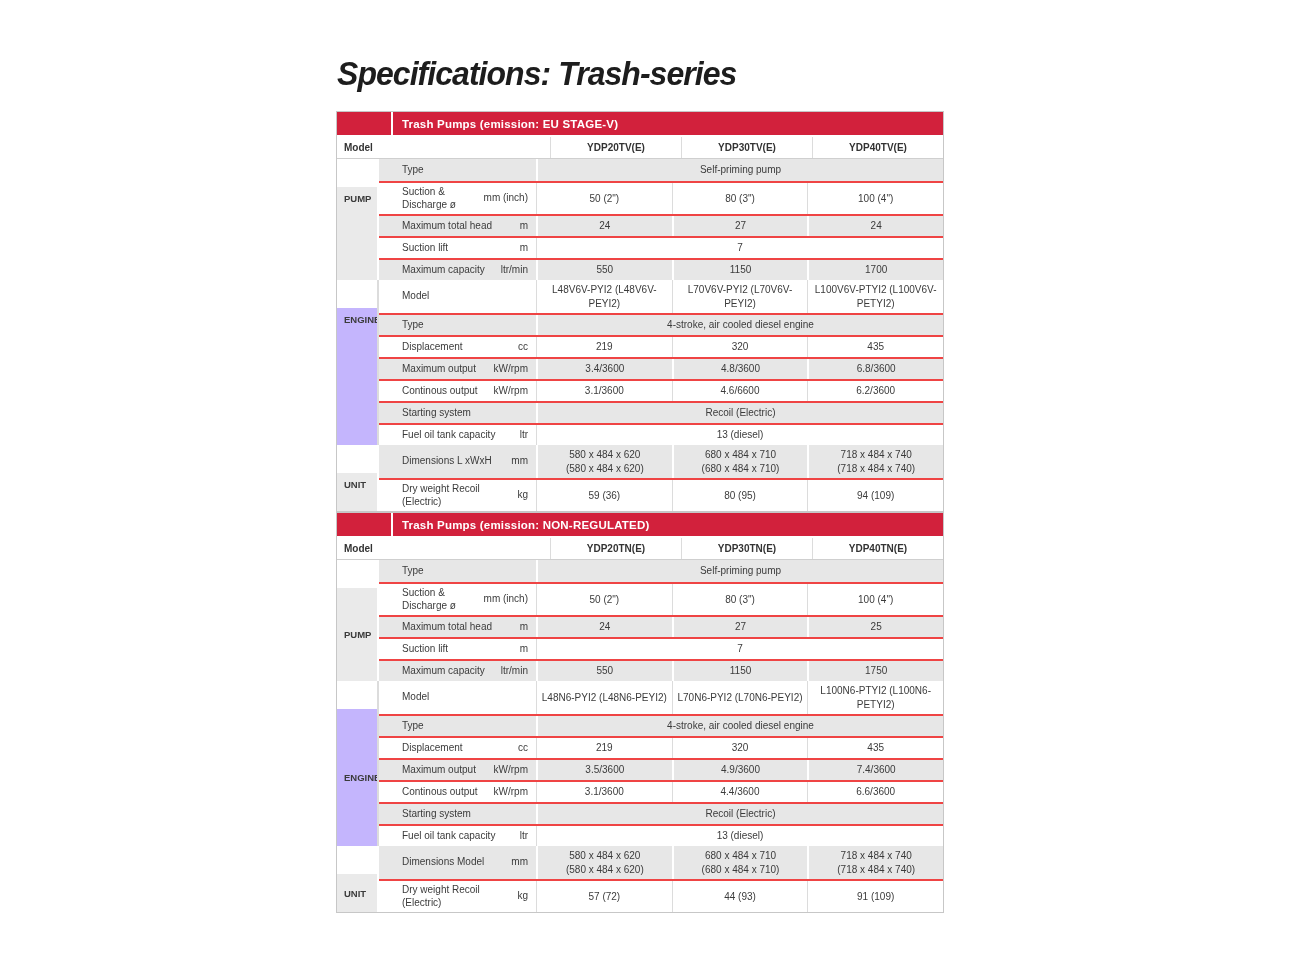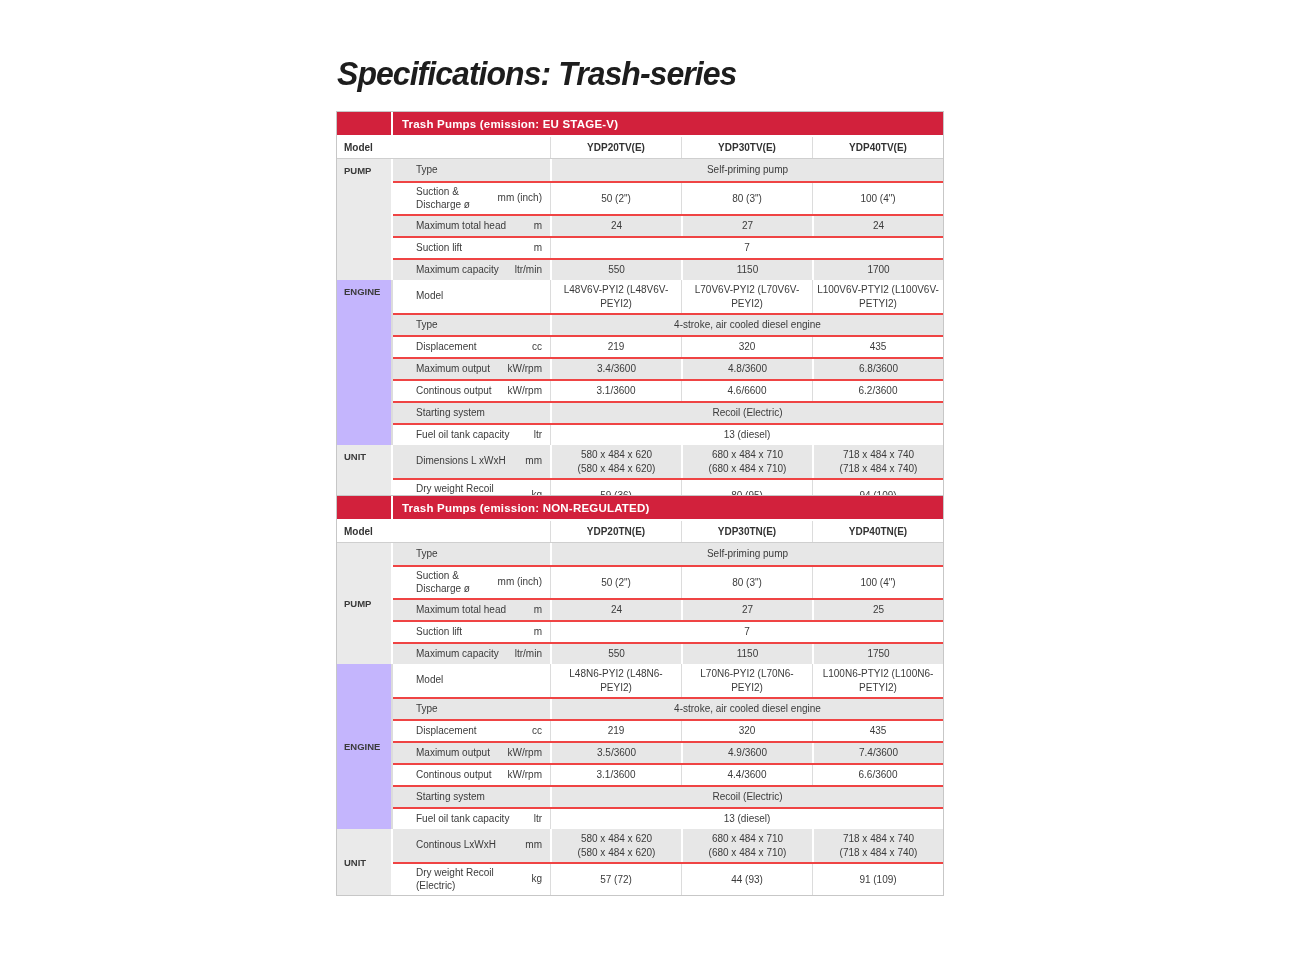--- a/index.html
+++ b/index.html
@@ -17,41 +17,41 @@
     letter-spacing: -1px; color: #1d1d1d;
     transform: scaleX(0.94); transform-origin: left center;
     white-space: nowrap;
   }
 
   .spec-table {
     position: absolute; left: 336px; width: 608px;
     background: #fff; border: 1px solid #c7c7c7;
   }
   .spec-table.t1 { top: 111px; }
-  .spec-table.t2 { top: 495px; }
+  .spec-table.t2 { top: 512px; }
 
   
   .hdr-row { display: flex; height: 23px; background: #fff; }
   .hdr-block { width: 54px; background: var(--red); }
   .hdr-gap { width: 2px; background: #fff; }
   .hdr-main {
     flex: 1; background: var(--red); color: #fff;
     font-weight: bold; font-size: 11.5px; letter-spacing: 0.2px;
     display: flex; align-items: center; padding-left: 9px;
     white-space: nowrap;
   }
 
   
   .model-row { display: flex; height: 24px; border-top: 2px solid #fff; border-bottom: 1px solid #cfcfcf; background: #fff; }
   .model-label { width: 213px; display: flex; align-items: center; padding-left: 7px; font-weight: bold; font-size: 10px; color: #333; }
   .model-cell { flex: 1; display: flex; align-items: center; justify-content: center; font-weight: bold; font-size: 10px; color: #333; border-left: 1px solid #dcdcdc; }
 
   
   .section { display: flex; align-items: stretch; }
-  .group-cell { width: 54px; font-weight: bold; font-size: 9.5px; color: #3b3b3b; display: flex; flex-direction: column; padding-left: 7px; }
+  .group-cell { width: 40px; font-weight: bold; font-size: 9.5px; color: #3b3b3b; display: flex; flex-direction: column; padding-left: 7px; margin-top: 28px; }
   .t1 .group-cell { justify-content: flex-start; padding-top: 6px; }
   .t2 .group-cell { justify-content: center; }
   .section.g-gray .group-cell { background: #eaeaea; }
   .section.g-white .group-cell { background: #c4b5fd; }
   .group-gap { width: 2px; }
   .section.g-gray .group-gap { background: #ffffff; }
   .section.g-white .group-gap { background: #dcdcdc; }
 
   .section-rows { flex: 1; display: flex; flex-direction: column; }
   .row { display: flex; min-height: 22px; align-items: stretch; }
@@ -349,21 +349,21 @@
               <div class="value-cell cell">13 (diesel)</div>
             </div>
           </div>
         </div>
         <div class="section g-gray">
           <div class="group-cell">UNIT</div>
           <div class="group-gap"></div>
           <div class="section-rows">
             <div class="row gray">
               <div class="label-cell cell">
-                <div class="lbl">Continous LxWxH</div>
+                <div class="lbl">Dimensions Model</div>
                 <div class="unit">mm</div>
               </div>
               <div class="value-cell cell">580 x 484 x 620
 (580 x 484 x 620)</div>
               <div class="value-cell cell">680 x 484 x 710
 (680 x 484 x 710)</div>
               <div class="value-cell cell">718 x 484 x 740
 (718 x 484 x 740)</div>
             </div>
             <div class="row white">

